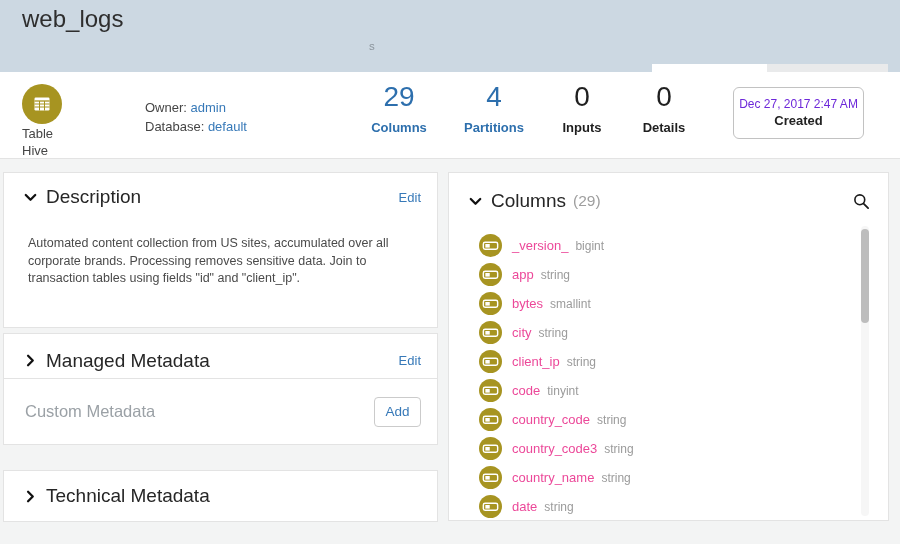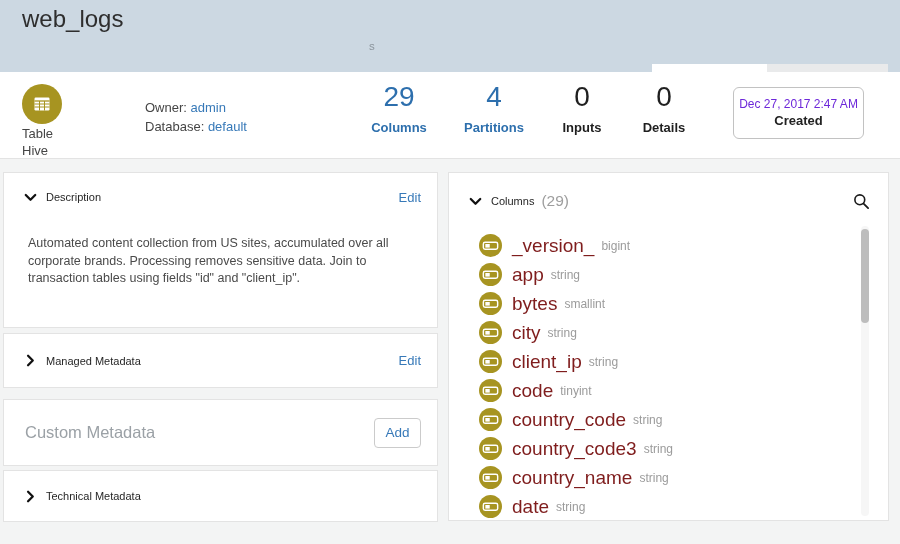--- a/index.html
+++ b/index.html
@@ -55,26 +55,26 @@
 
   .created-box { position:absolute; left:733px; top:15px; width:131px; height:52px;
                  border:1px solid #c2c2c2; border-radius:6px; background:#fff; text-align:center; }
   .created-date { font-size:12px; color:#6d28d9; margin-top:9px; }
   .created-label { font-size:13px; font-weight:bold; color:#222; margin-top:2px; }
 
   
   .card { position:absolute; background:#fff; border:1px solid #e3e3e3; }
   .card-description { left:3px; top:172px; width:435px; height:156px; }
   .card-managed    { left:3px; top:333px; width:435px; height:55px; }
-  .card-custom     { left:3px; top:399px; width:435px; height:67px; }
+  .card-custom     { left:3px; top:378px; width:435px; height:67px; }
   .card-technical  { left:3px; top:470px; width:435px; height:52px; }
   .card-columns    { left:448px; top:172px; width:441px; height:349px; overflow:hidden; }
 
   .section-row { display:flex; align-items:center; height:100%; padding:0 16px 0 20px; }
-  .section-title { font-size:11px; color:#262626; margin-left:9px; }
+  .section-title { font-size:19px; color:#262626; margin-left:9px; }
   .section-title-muted { font-size:16.5px; color:#9ba1a6; margin-left:1px; }
   .flex-spacer { flex:1; }
   .edit-link { font-size:13px; color:#3779b8; cursor:pointer; }
 
   .desc-header { position:absolute; top:0; left:0; right:0; height:48px; }
   .desc-body { position:absolute; left:24px; top:62px; width:392px;
                font-size:12.5px; line-height:17.5px; color:#4a4a4a; }
 
   .add-btn { width:47px; height:30px; background:#fff; border:1px solid #cbcbcb; border-radius:4px;
              color:#3779b8; font-size:13.5px; font-family:inherit; cursor:pointer; }
@@ -84,21 +84,21 @@
   
   .columns-header { position:absolute; top:0; left:0; right:0; height:50px; }
   .columns-header-row { display:flex; align-items:center; height:50px; padding:6px 18px 0 20px; }
   .columns-count { font-size:15.5px; color:#9e9e9e; margin-left:7px; }
   .search-icon { cursor:pointer; display:inline-flex; }
 
   .col-list { position:absolute; top:58px; left:0; right:20px; }
   .col-row { display:flex; align-items:center; height:29px; padding-left:30px; }
   .col-icon { width:23px; height:23px; border-radius:50%; background:#a79421; flex:0 0 23px;
               display:flex; align-items:center; justify-content:center; }
-  .col-name { font-size:19px; color:#7f1d1d; margin-left:10px; cursor:pointer; }
+  .col-name { font-size:13px; color:#ec4899; margin-left:10px; cursor:pointer; }
   .col-type { font-size:12px; color:#9b9b9b; margin-left:7px; }
 
   .scroll-track { position:absolute; left:412px; top:53px; width:8px; height:290px;
                   background:#f6f6f6; border-radius:4px; }
   .scroll-thumb { position:absolute; left:0; top:3px; width:8px; height:94px;
                   background:#bdbdbd; border-radius:4px; cursor:grab; }
 </style>
 </head>
 <body>
 

